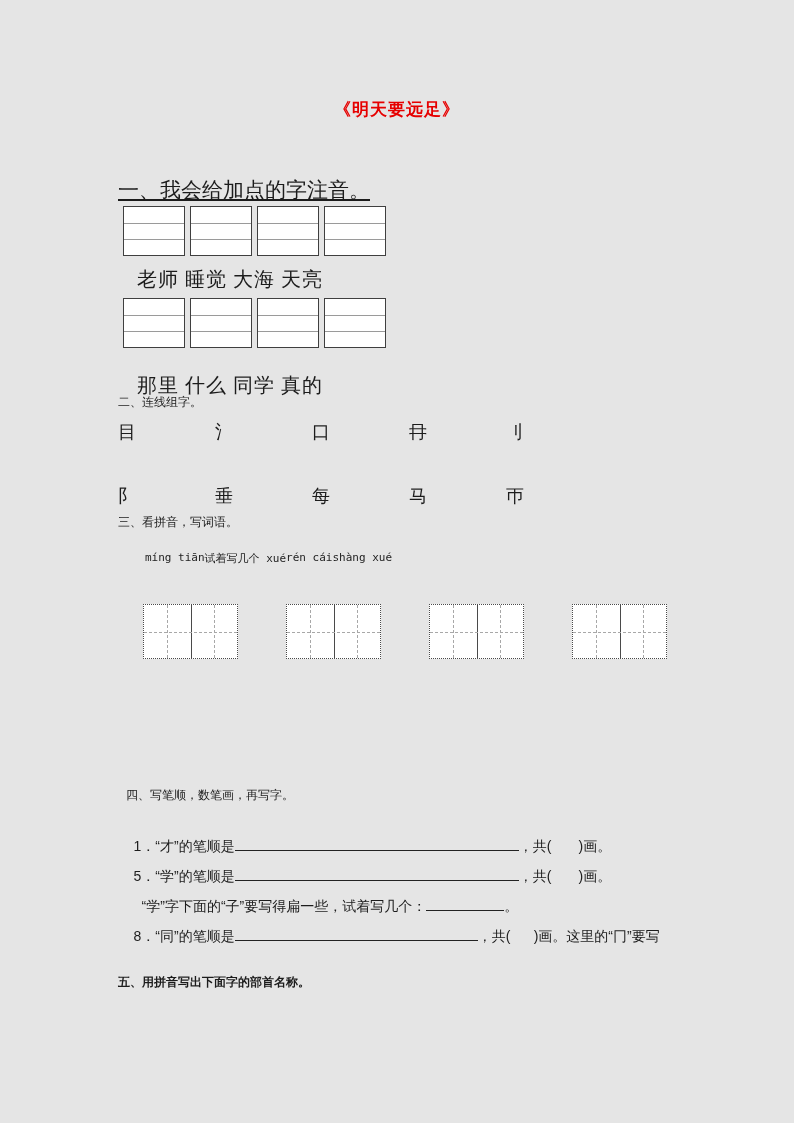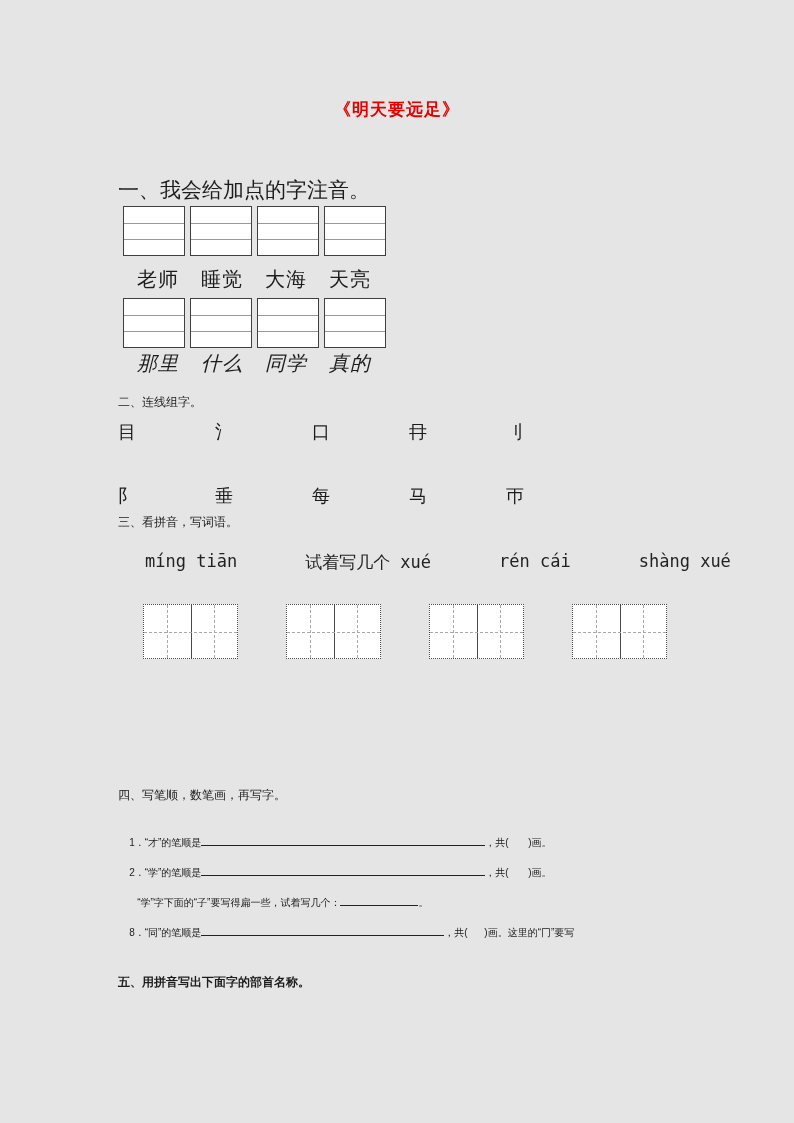--- a/index.html
+++ b/index.html
@@ -11,46 +11,46 @@
     color:#1c1c1c;
     overflow:hidden;
   }
   .abs{position:absolute;}
   .title{
     left:0;top:98px;width:794px;
     text-align:center;
     font-size:17px;font-weight:bold;
     letter-spacing:1px;
   }
-  .h1size{font-size:21px;}
+  .h1size{font-size:21px;text-decoration:underline;}
   .hsize{font-size:12px;}
-  .qline{font-size:10px;white-space:pre;}
+  .qline{font-size:14px;white-space:pre;}
   
   .pbox-row{left:123px;top:206px;display:flex;gap:5px;}
   .pbox-row2{top:298px;}
   .pbox{
     width:62px;height:50px;
     border:1.5px solid #3f3f3f;
     position:relative;background:#fff;box-sizing:border-box;
   }
   .pbox .ln{position:absolute;left:0;right:0;border-top:1px solid #9a9a9a;}
   .pbox .ln.a{top:33%;}
   .pbox .ln.b{top:66%;}
-  .wordrow{left:137px;display:flex;gap:22px;font-size:20px;}
+  .wordrow{left:137px;display:flex;gap:6px;font-size:20px;}
   .wordrow .w{width:42px;text-align:center;letter-spacing:1px;}
   .wr1{top:266px;}
-  .wr2{top:350px;font-style:italic;}
+  .wr2{top:372px;}
   
   .lnk-row{left:118px;display:flex;font-size:18px;}
   .lnk-row .c{width:97px;}
   .lr-top{top:420px;}
   .lr-bot{top:484px;}
   
-  .pyrow{left:145px;top:551px;display:flex;gap:68px;
-    font-family:"DejaVu Sans Mono", monospace;font-size:17px;color:#222;}
+  .pyrow{left:145px;top:551px;display:flex;
+    font-family:"DejaVu Sans Mono", monospace;font-size:11px;color:#222;}
   
   .tgrid-row{left:143px;top:604px;display:flex;gap:48px;}
   .tgrid{
     width:95px;height:55px;position:relative;box-sizing:border-box;
     border:1.5px dotted #4a4a4a;background:#fff;
   }
   .tgrid .mid{position:absolute;top:0;bottom:0;left:50%;border-left:1.5px solid #4a4a4a;}
   .tgrid .hd{position:absolute;left:0;right:0;top:50%;border-top:1px dashed #a8a8a8;}
   .tgrid .v1{position:absolute;top:0;bottom:0;left:25%;border-left:1px dashed #a8a8a8;}
   .tgrid .v2{position:absolute;top:0;bottom:0;left:75%;border-left:1px dashed #a8a8a8;}
@@ -172,28 +172,28 @@
         <div class="hd"></div>
       </div>
     <div class="tgrid">
         <div class="v1"></div>
         <div class="v2"></div>
         <div class="mid"></div>
         <div class="hd"></div>
       </div>
   </div>
 
-  <div class="abs hsize" style="left:118px;top:787px;">四、写笔顺，数笔画，再写字。</div>
+  <div class="abs hsize" style="left:126px;top:787px;">四、写笔顺，数笔画，再写字。</div>
 
   <div class="abs qline" style="left:118px;top:820px;">
     <span>1．“才”的笔顺是</span><span class="uline ul-long"></span><span>，共(       )画。</span>
   </div>
 
   <div class="abs qline" style="left:118px;top:850px;">
-    <span>2．“学”的笔顺是</span><span class="uline ul-long"></span><span>，共(       )画。</span>
+    <span>5．“学”的笔顺是</span><span class="uline ul-long"></span><span>，共(       )画。</span>
   </div>
 
   <div class="abs qline" style="left:126px;top:880px;">
     <span>“学”字下面的“子”要写得扁一些，试着写几个：</span><span class="uline ul-short"></span><span>。</span>
   </div>
 
   <div class="abs qline" style="left:118px;top:910px;">
     <span>8．“同”的笔顺是</span><span class="uline ul-mid"></span><span>，共(      )画。这里的“冂”要写</span>
   </div>
 

